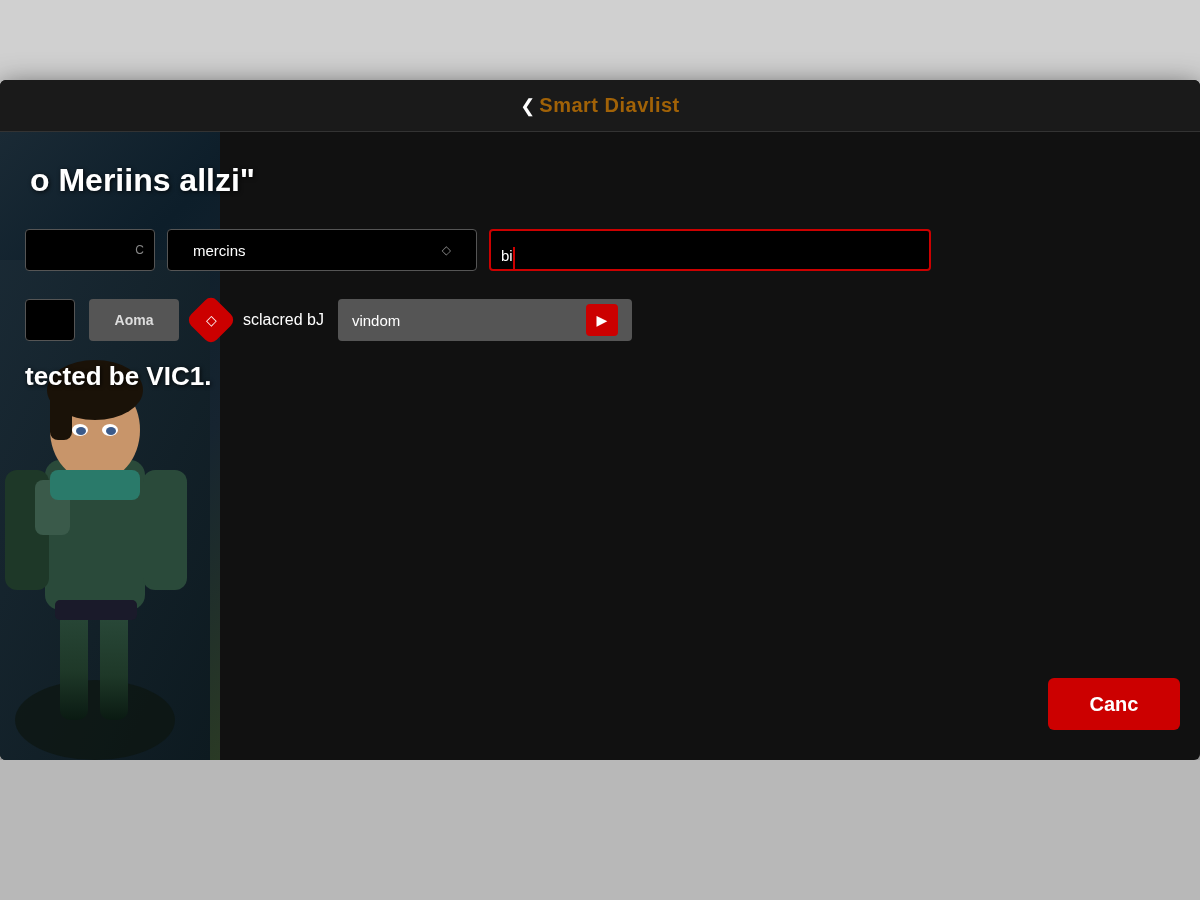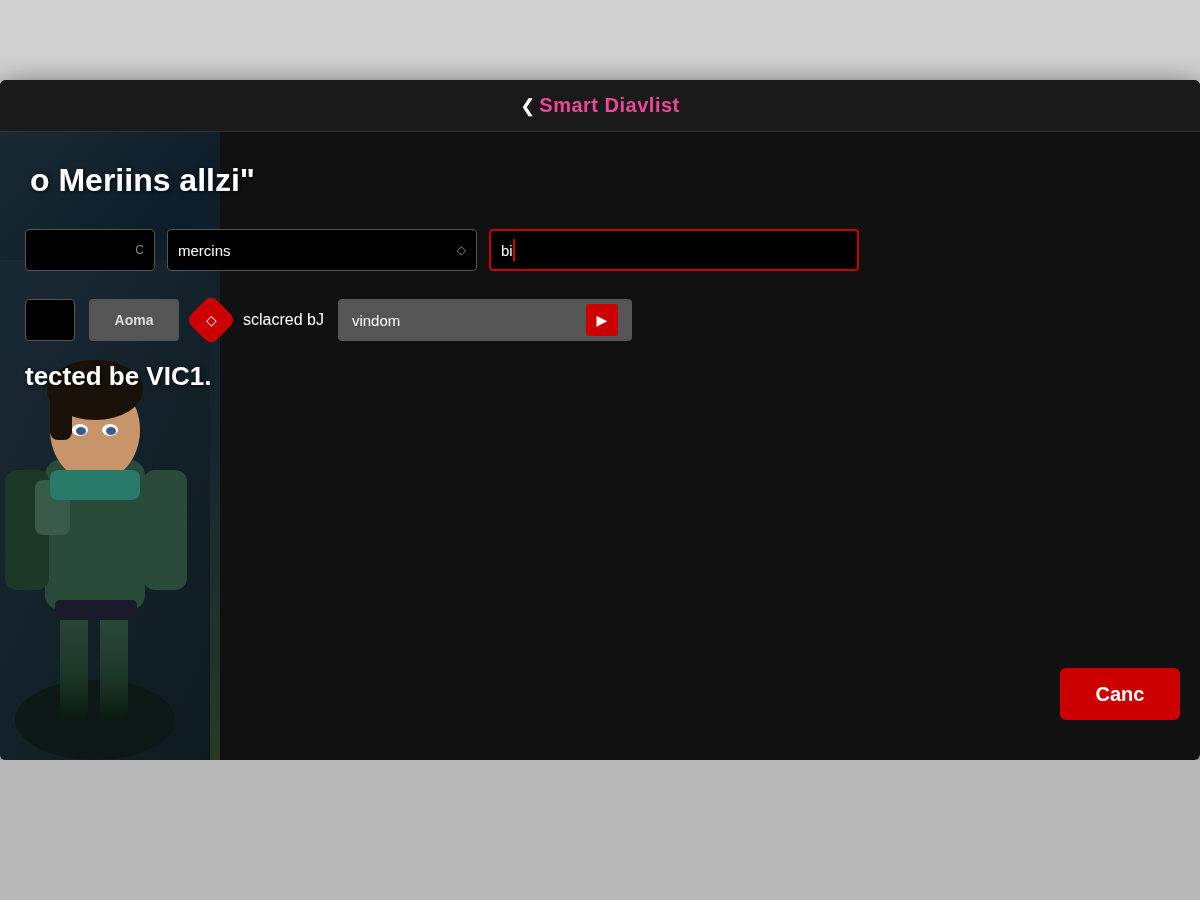--- a/index.html
+++ b/index.html
@@ -51,21 +51,21 @@
       border-bottom: 1px solid #333;
     }
 
     .header-back-icon {
       color: #fff;
       font-size: 18px;
       margin-right: 4px;
     }
 
     .header-title {
-      color: #ec4899;
+      color: #a16207;
       font-size: 20px;
       font-weight: 600;
       letter-spacing: 0.5px;
     }
 
     
     .bg-anime {
       position: absolute;
       top: 52px;
       left: 0;
@@ -136,38 +136,38 @@
     }
 
     .filter-select-medium {
       width: 310px;
       height: 42px;
       background: #000;
       border: 1.5px solid #555;
       border-radius: 4px;
       color: #fff;
       font-size: 15px;
-      padding: 0 10px;
+      padding: 0 25px;
       display: flex;
       align-items: center;
       justify-content: space-between;
       cursor: pointer;
     }
 
     .filter-input-highlighted {
-      width: 370px;
+      width: 442px;
       height: 42px;
       background: #000;
       border: 2px solid #cc0000;
       border-radius: 4px;
       color: #fff;
       font-size: 15px;
       padding: 16px 10px;
       display: flex;
-      align-items: center;
+      align-items: flex-start;
     }
 
     .filter-input-cursor {
       width: 2px;
       height: 22px;
       background: #cc0000;
       display: inline-block;
       animation: blink 1s infinite;
     }
 
@@ -274,23 +274,23 @@
       font-size: 26px;
       font-weight: 600;
       margin-left: 5px;
       margin-top: 20px;
       text-shadow: 1px 1px 4px rgba(0,0,0,0.8);
     }
 
     
     .btn-cancel {
       position: absolute;
-      bottom: 40px;
+      bottom: 30px;
       right: 20px;
-      width: 120px;
+      width: 132px;
       height: 52px;
       background: #cc0000;
       border: none;
       border-radius: 6px;
       color: #fff;
       font-size: 20px;
       font-weight: 700;
       cursor: pointer;
       display: flex;
       align-items: center;

